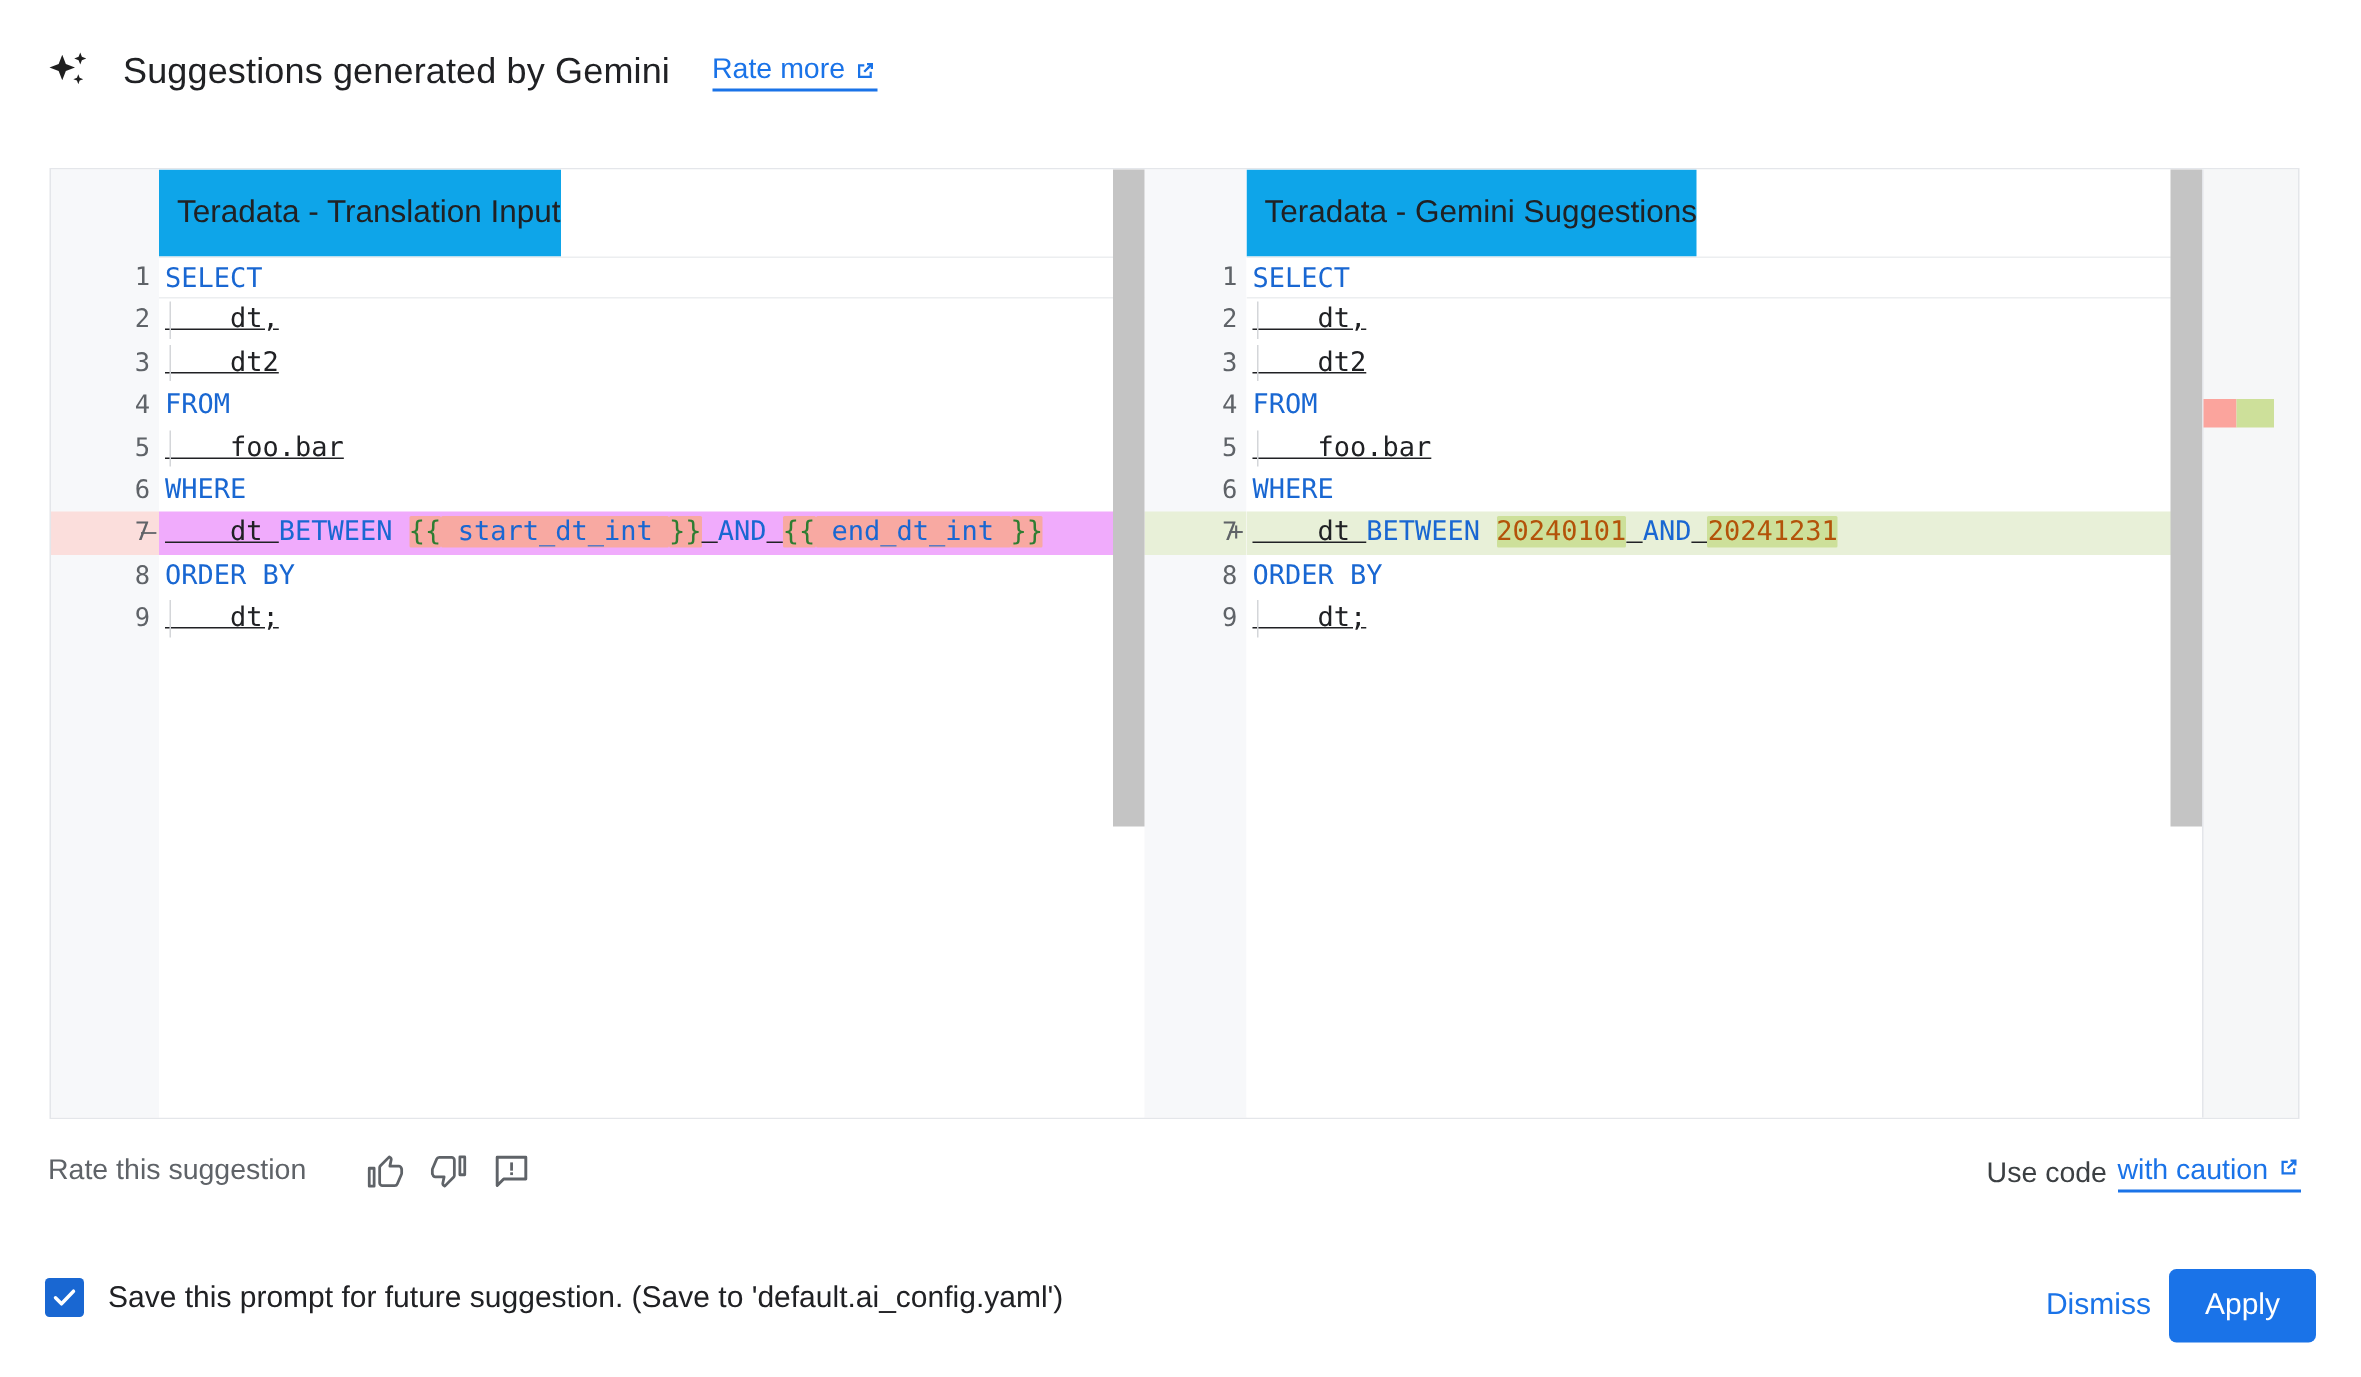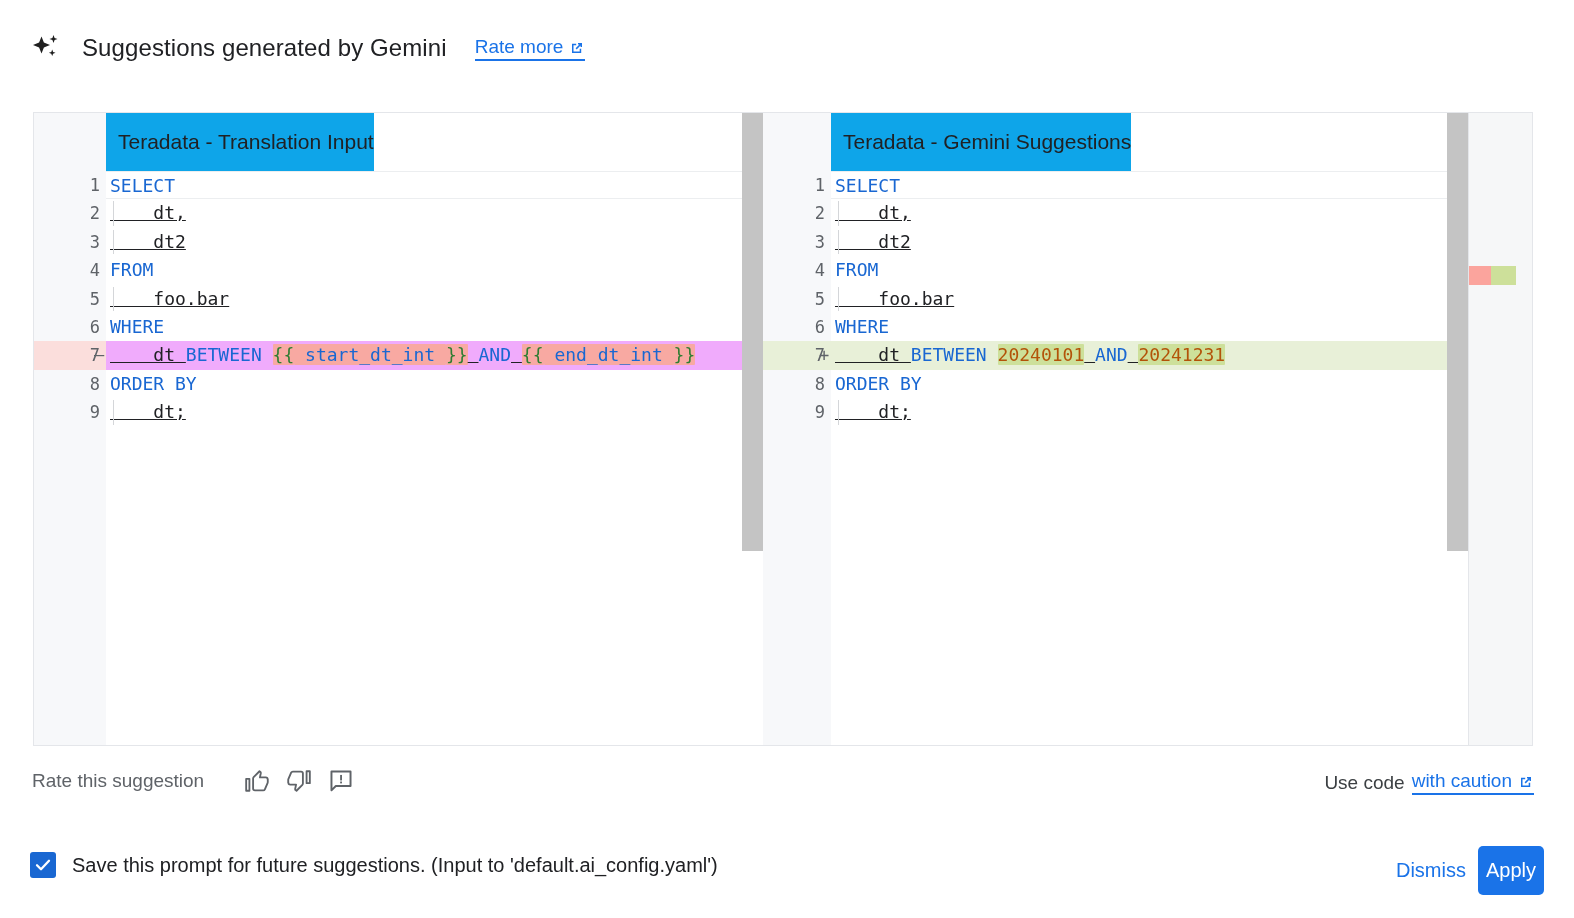--- a/index.html
+++ b/index.html
@@ -126,21 +126,21 @@
   .ricon { width: 26px; height: 26px; cursor: pointer; display: block; }
 
   .use-code {
     position: absolute; right: 40px; top: 770px;
     display: flex; align-items: center; font-size: 19px; color: #3c4043;
     white-space: nowrap;
   }
   .caution-link {
     color: #1a73e8; text-decoration: none; margin-left: 7px;
     border-bottom: 2px solid #1a73e8; padding-bottom: 1px;
-    display: inline-flex; align-items: center; gap: 6px; cursor: pointer;
+    display: inline-flex; align-items: flex-start; gap: 6px; cursor: pointer;
   }
 
   
   .footer-left {
     position: absolute; left: 30px; top: 852px;
     display: flex; align-items: center; gap: 16px;
   }
   .checkbox {
     width: 26px; height: 26px; border-radius: 3px; background: #1967d2;
     display: flex; align-items: center; justify-content: center; cursor: pointer;
@@ -154,21 +154,21 @@
     display: flex; align-items: center; 
   }
   .btn-dismiss {
     background: none; border: none; color: #1a73e8; font-size: 20px;
     font-family: "Liberation Sans", sans-serif; cursor: pointer;
     padding: 10px 12px; border-radius: 4px;
   }
   .btn-apply {
     background: #1a73e8; border: none; color: #ffffff; font-size: 20px;
     font-family: "Liberation Sans", sans-serif; cursor: pointer;
-    padding: 13px 8px; border-radius: 5px;
+    padding: 13px 24px; border-radius: 5px;
   }
 </style>
 </head>
 <body>
 
 <div class="page">
 
   <div class="header">
     <span class="sparkle-icon">
       <svg viewBox="0 0 34 34" width="34" height="34" aria-hidden="true">
@@ -298,21 +298,21 @@
   </div>
 
   <div class="footer-left">
     <span class="checkbox">
       <span class="check-svg">
         <svg viewBox="0 0 18 18" width="18" height="18" aria-hidden="true">
           <path d="M3 9.2 L7 13.2 L15 4.8" fill="none" stroke="#ffffff" stroke-width="2.3" stroke-linecap="round" stroke-linejoin="round"></path>
         </svg>
       </span>
     </span>
-    <span class="save-label">Save this prompt for future suggestions. (Input to 'default.ai_config.yaml')</span>
+    <span class="save-label">Save this prompt for future suggestion. (Save to 'default.ai_config.yaml')</span>
   </div>
 
   <div class="footer-right">
     <button class="btn-dismiss">Dismiss</button>
     <button class="btn-apply">Apply</button>
   </div>
 
 </div>
 
 </body></html>

